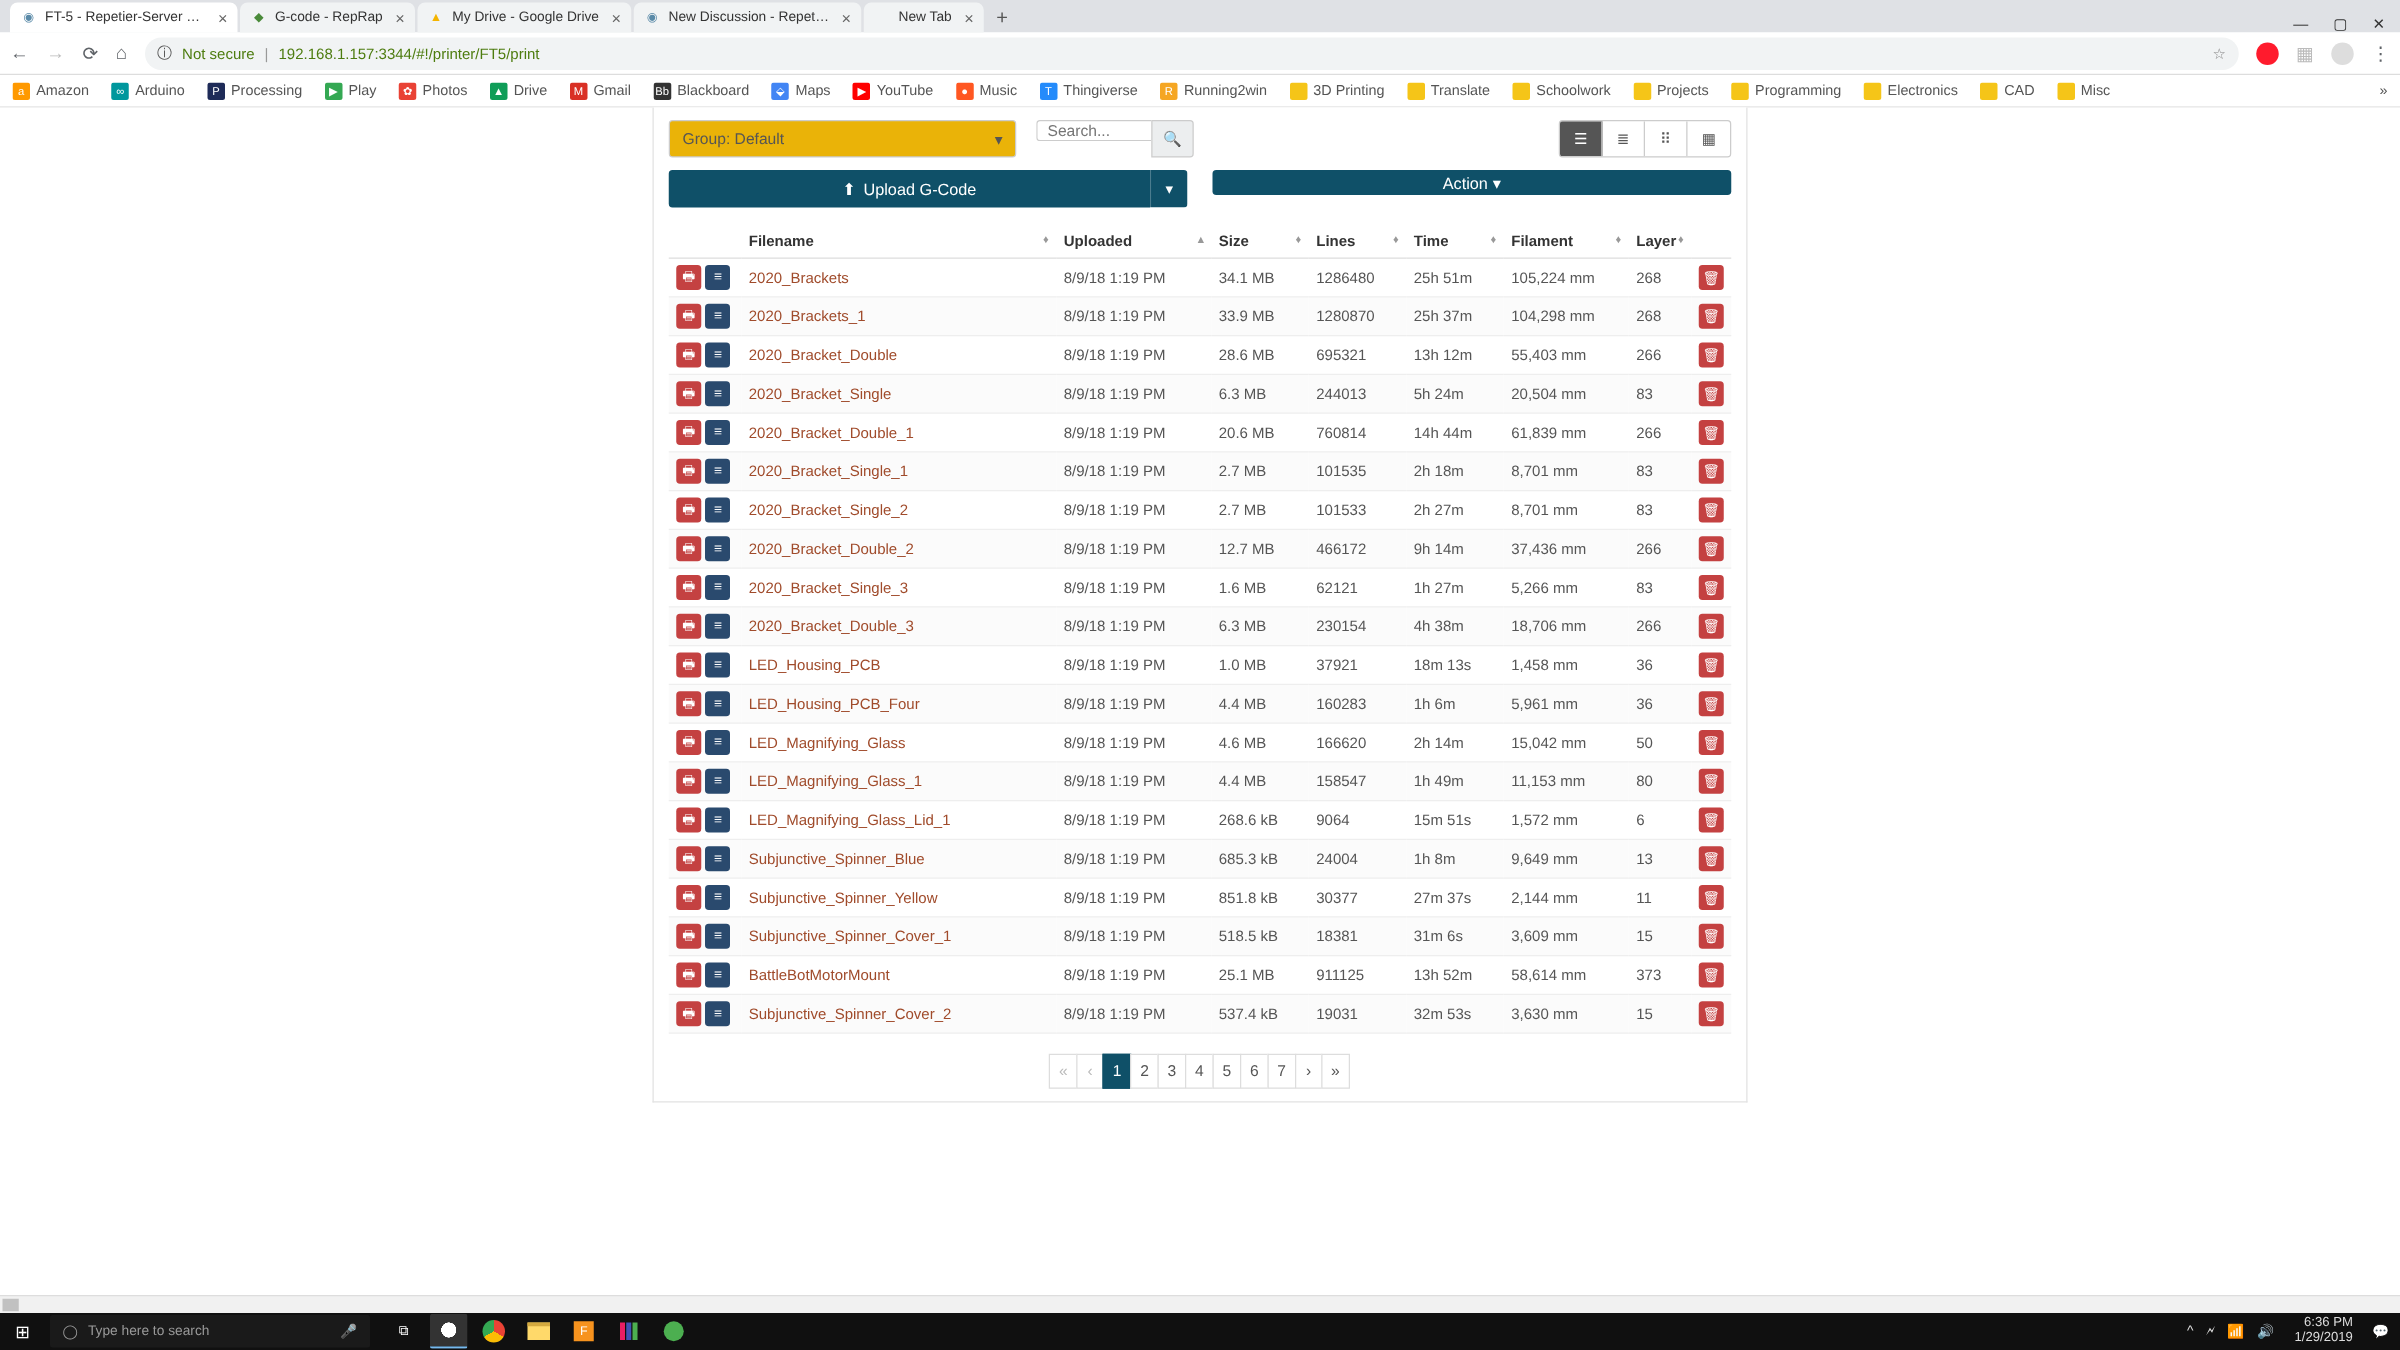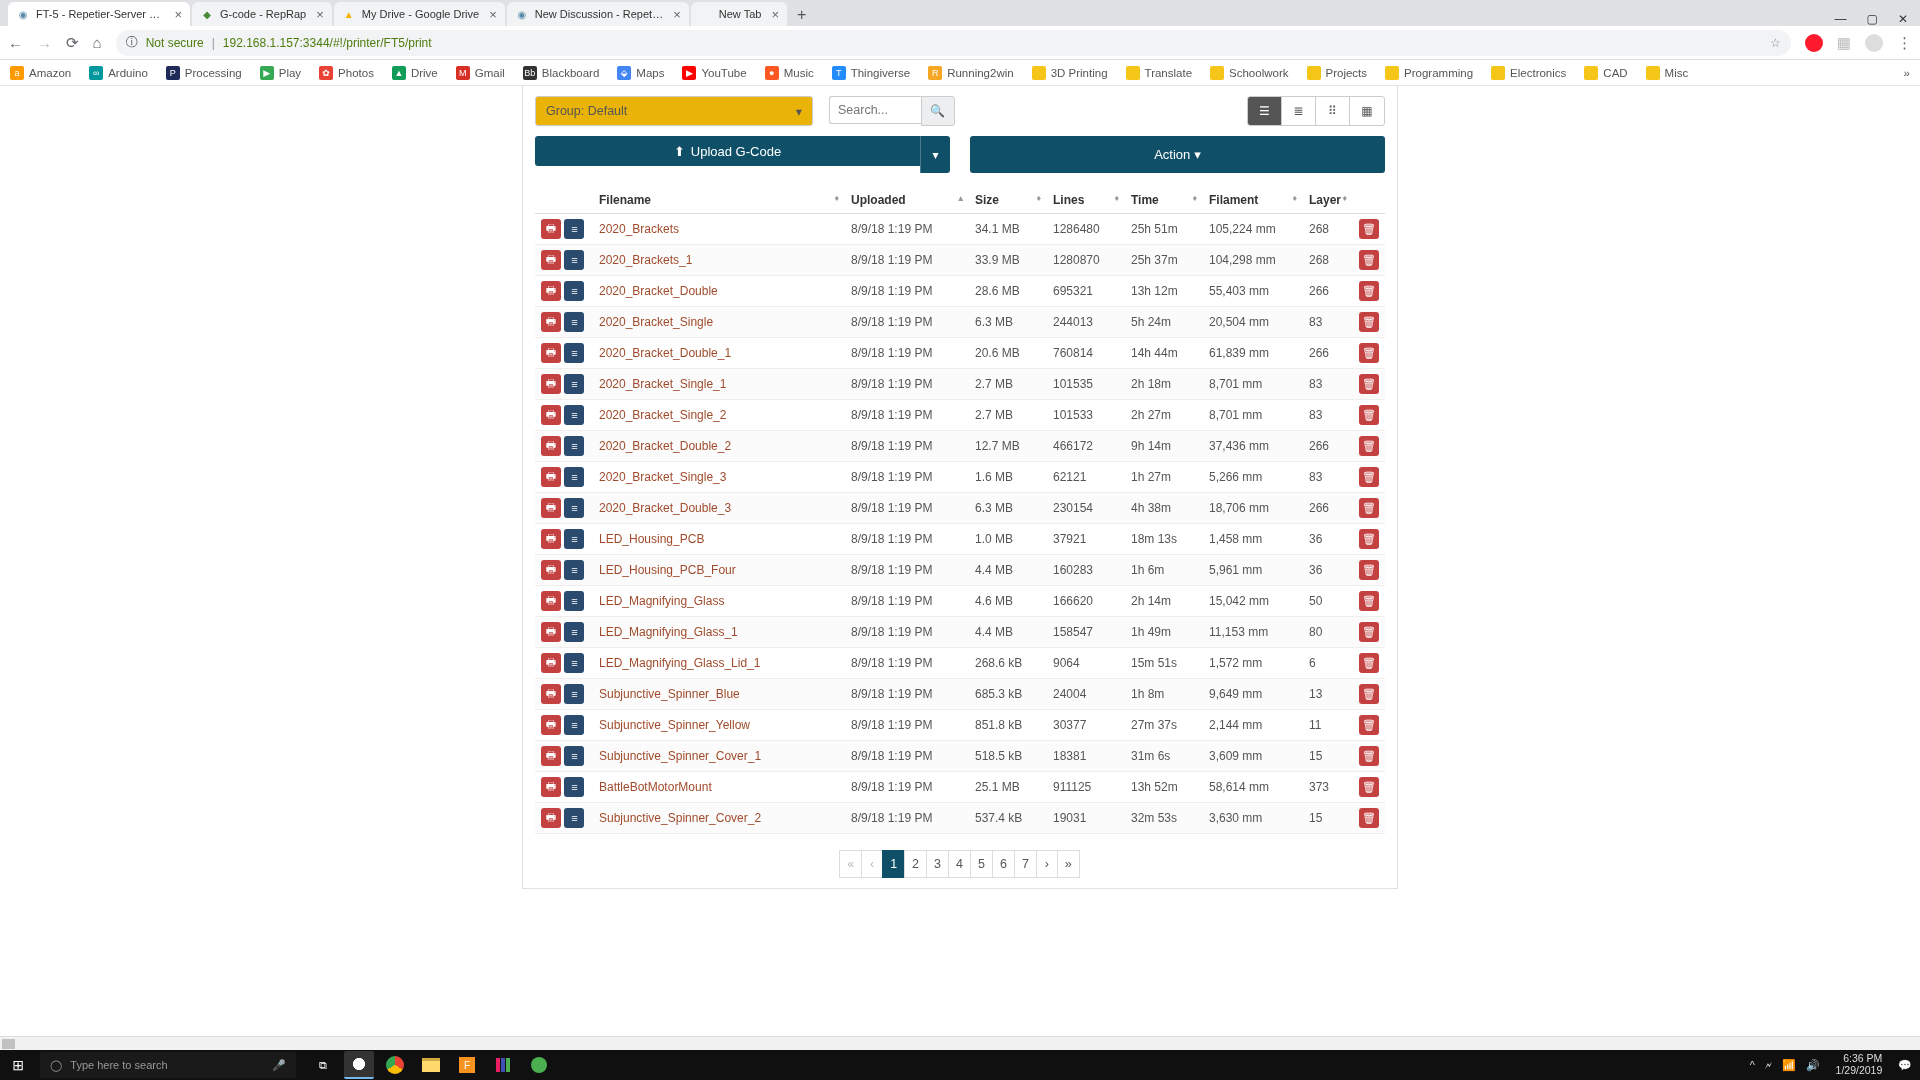--- a/index.html
+++ b/index.html
@@ -25,32 +25,32 @@
 .bk { display: flex; align-items: center; gap: 5px; }
 .bk-ico { width: 14px; height: 14px; border-radius: 2px; display: inline-flex; align-items: center; justify-content: center; font-size: 9px; color: #fff; }
 
 
 .outer { display: flex; justify-content: center; padding: 0 0 10px 0; }
 .panel { width: 876px; background: #fff; border: 1px solid #e2e2e2; border-top: none; padding: 10px 12px; }
 
 .toolbar-row { display: flex; gap: 16px; align-items: center; margin-bottom: 10px; }
 .group-select { flex: 1; height: 30px; border: 1px solid #ccc; border-radius: 3px; padding: 0 10px; display: flex; align-items: center; justify-content: space-between; font-size: 12.5px; color: #555; background: #eab308; }
 .search-wrap { display: flex; width: 130px; }
-.search-input { width: 92px; height: 28px; border: 1px solid #ccc; border-right: none; border-radius: 3px 0 0 3px; padding: 0 8px; font-size: 12.5px; }
+.search-input { width: 92px; height: 17px; border: 1px solid #ccc; border-right: none; border-radius: 3px 0 0 3px; padding: 0 8px; font-size: 12.5px; }
 .search-btn { width: 34px; height: 30px; border: 1px solid #ccc; background: #eceeef; border-radius: 0 3px 3px 0; display: flex; align-items: center; justify-content: center; color: #555; }
 .view-toggle { display: flex; border: 1px solid #ccc; border-radius: 3px; overflow: hidden; height: 30px; }
 .vt { width: 34px; display: flex; align-items: center; justify-content: center; color: #555; border-right: 1px solid #ccc; }
 .vt:last-child { border-right: none; }
 .vt.active { background: #555; color: #fff; }
 
 .btn-row { display: flex; gap: 20px; margin-bottom: 14px; }
 .btn-split { display: flex; flex: 1; }
 .btn-main { flex: 1; height: 30px; background: #0f5068; color: #fff; border: none; border-radius: 3px 0 0 3px; font-size: 13px; display: flex; align-items: center; justify-content: center; gap: 6px; }
 .btn-drop { width: 30px; background: #0f5068; border-left: 1px solid rgba(255,255,255,.25); border-radius: 0 3px 3px 0; color: #fff; display: flex; align-items: center; justify-content: center; }
-.btn-action { flex: 1; height: 37px; background: #0f5068; color: #fff; border: none; border-radius: 3px; font-size: 13px; display: flex; align-items: center; justify-content: center; gap: 4px; }
+.btn-action { flex: 1; height: 20px; background: #0f5068; color: #fff; border: none; border-radius: 3px; font-size: 13px; display: flex; align-items: center; justify-content: center; gap: 4px; }
 
 
 .tbl { width: 100%; border-collapse: collapse; font-size: 12px; }
 .tbl th { text-align: left; font-weight: 600; padding: 6px 6px; border-bottom: 1px solid #ddd; color: #333; position: relative; }
 .sort { float: right; color: #999; font-size: 9px; }
 .tbl td { padding: 5px 6px; border-bottom: 1px solid #eee; color: #555; }
 .tbl tr:nth-child(even) td { background: #fbfbfb; }
 .tbl td.fn a { color: #a04b2b; text-decoration: none; }
 .act-cell { width: 58px; }
 .act-btn { width: 20px; height: 20px; border-radius: 3px; display: inline-flex; align-items: center; justify-content: center; font-size: 11px; color: #fff; vertical-align: middle; }

